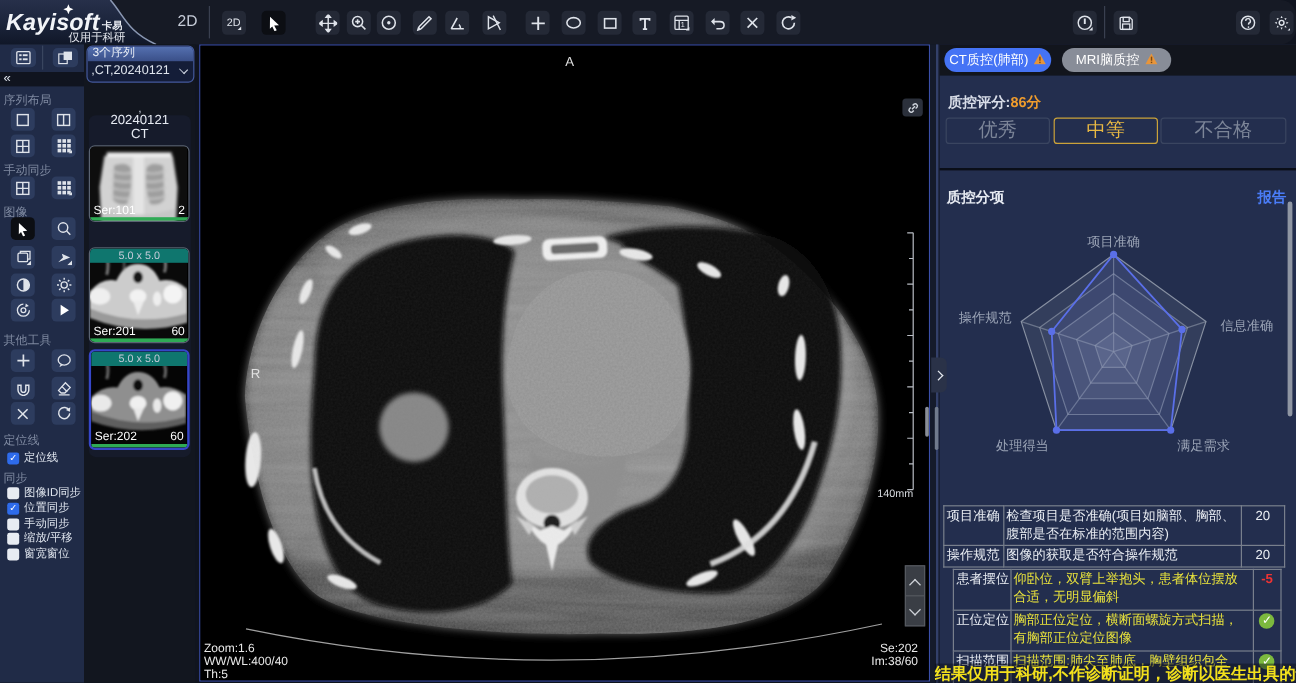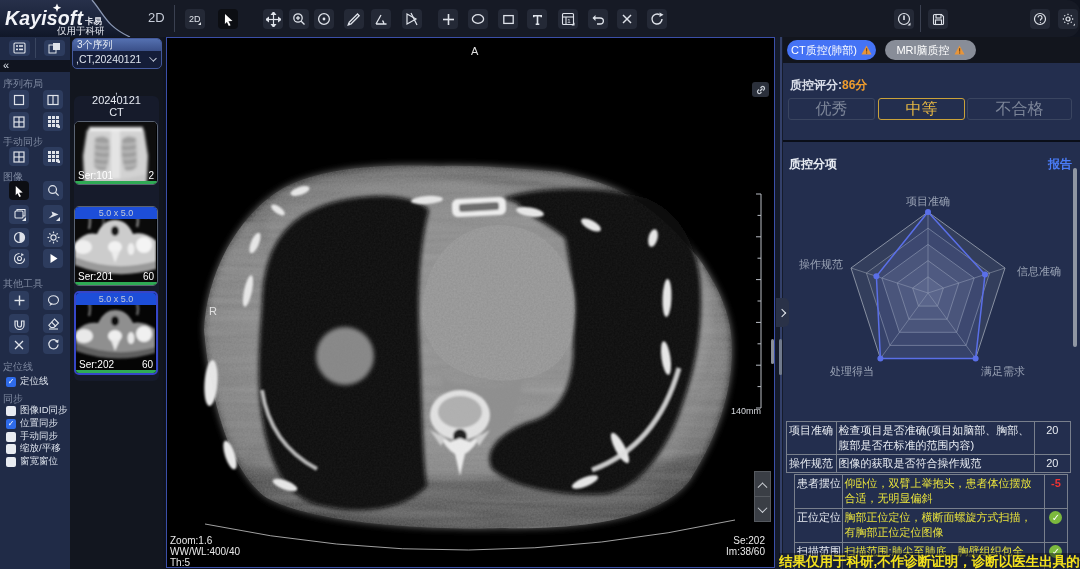--- a/index.html
+++ b/index.html
@@ -28,21 +28,21 @@
   .cbrow .txt { color:#dfe5ee; font-size:9.5px; }
 
   
   #thumbs { left:70px; top:37px; width:93px; height:532px; background:#12161f; }
   #serhdr { position:absolute; left:2px; top:1px; width:90px; height:31px; border-radius:5px; background:#141d38; border:1px solid #44599c; overflow:hidden; }
   #serhdr .t { height:12px; background:linear-gradient(#5470b0,#3a4f88); color:#e8edf5; font-size:10px; line-height:12px; padding-left:4px; }
   #serhdr .d { height:17px; color:#dfe5ee; font-size:10.5px; line-height:16px; padding-left:3px; position:relative; }
   #serhdr .d .chev { position:absolute; right:5px; top:4px; width:6px; height:6px; border-right:1.4px solid #c8cfdc; border-bottom:1.4px solid #c8cfdc; transform:rotate(45deg) scale(1,.8); }
   .thumbbox { position:absolute; left:4px; width:84px; border:1px solid #5a6372; border-radius:5px; background:#000; overflow:hidden; }
   .thumbbox.sel { border:2px solid #3646c8; }
-  .thumbbox .hdr5 { position:absolute; left:0; top:0; width:100%; height:12px; background:#1d4ed8; color:#c3cad8; font-size:9px; text-align:center; line-height:12px; }
+  .thumbbox .hdr5 { position:absolute; left:0; top:0; width:100%; height:12px; background:#0f766e; color:#c3cad8; font-size:9px; text-align:center; line-height:12px; }
   .thumbbox .ser { position:absolute; left:3px; bottom:3px; color:#fff; font-size:10px; }
   .thumbbox .num { position:absolute; right:3px; bottom:3px; color:#fff; font-size:10px; }
   .thumbbox .bar { position:absolute; left:0; bottom:0; width:100%; height:3px; background:#2faa55; }
 
   
   #viewer { left:166px; top:37px; width:609px; height:531px; background:#000; border:1px solid #3b4fa8; }
   .ov { position:absolute; color:#e9e9e9; font-size:10px; line-height:11px; }
 
   
   #rgap { left:775px; top:37px; width:8px; height:532px; background:#151b2b; }

